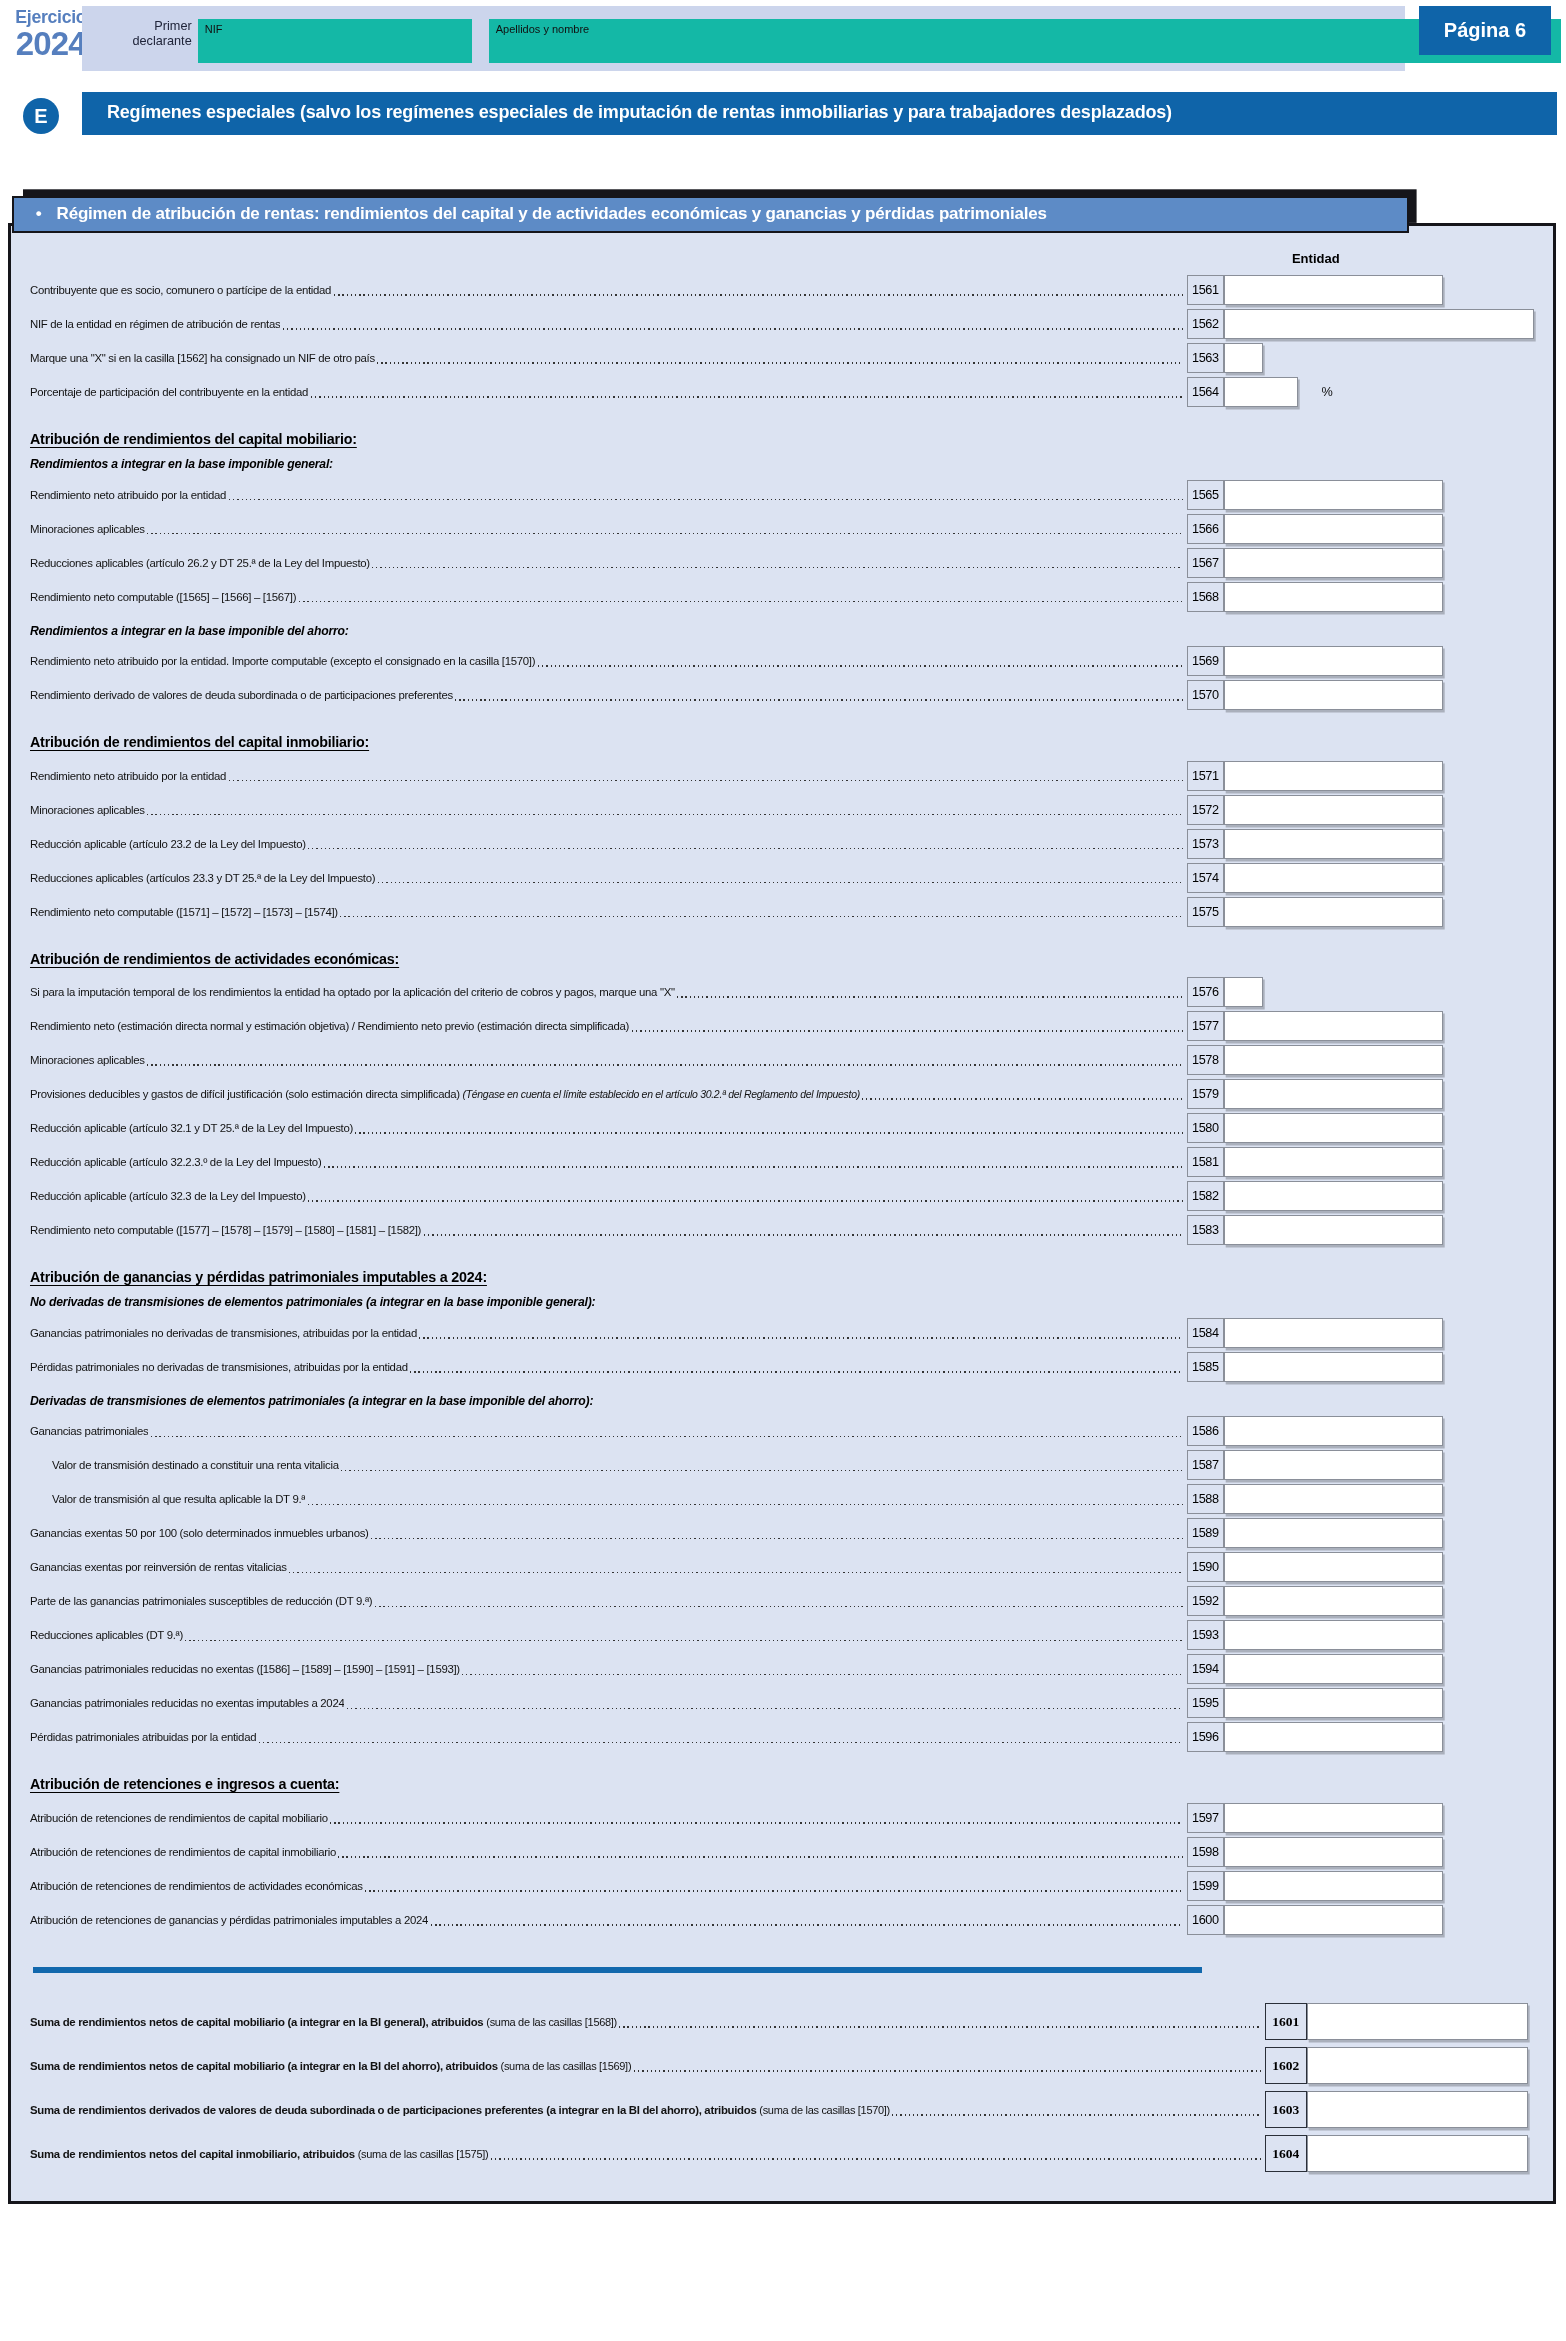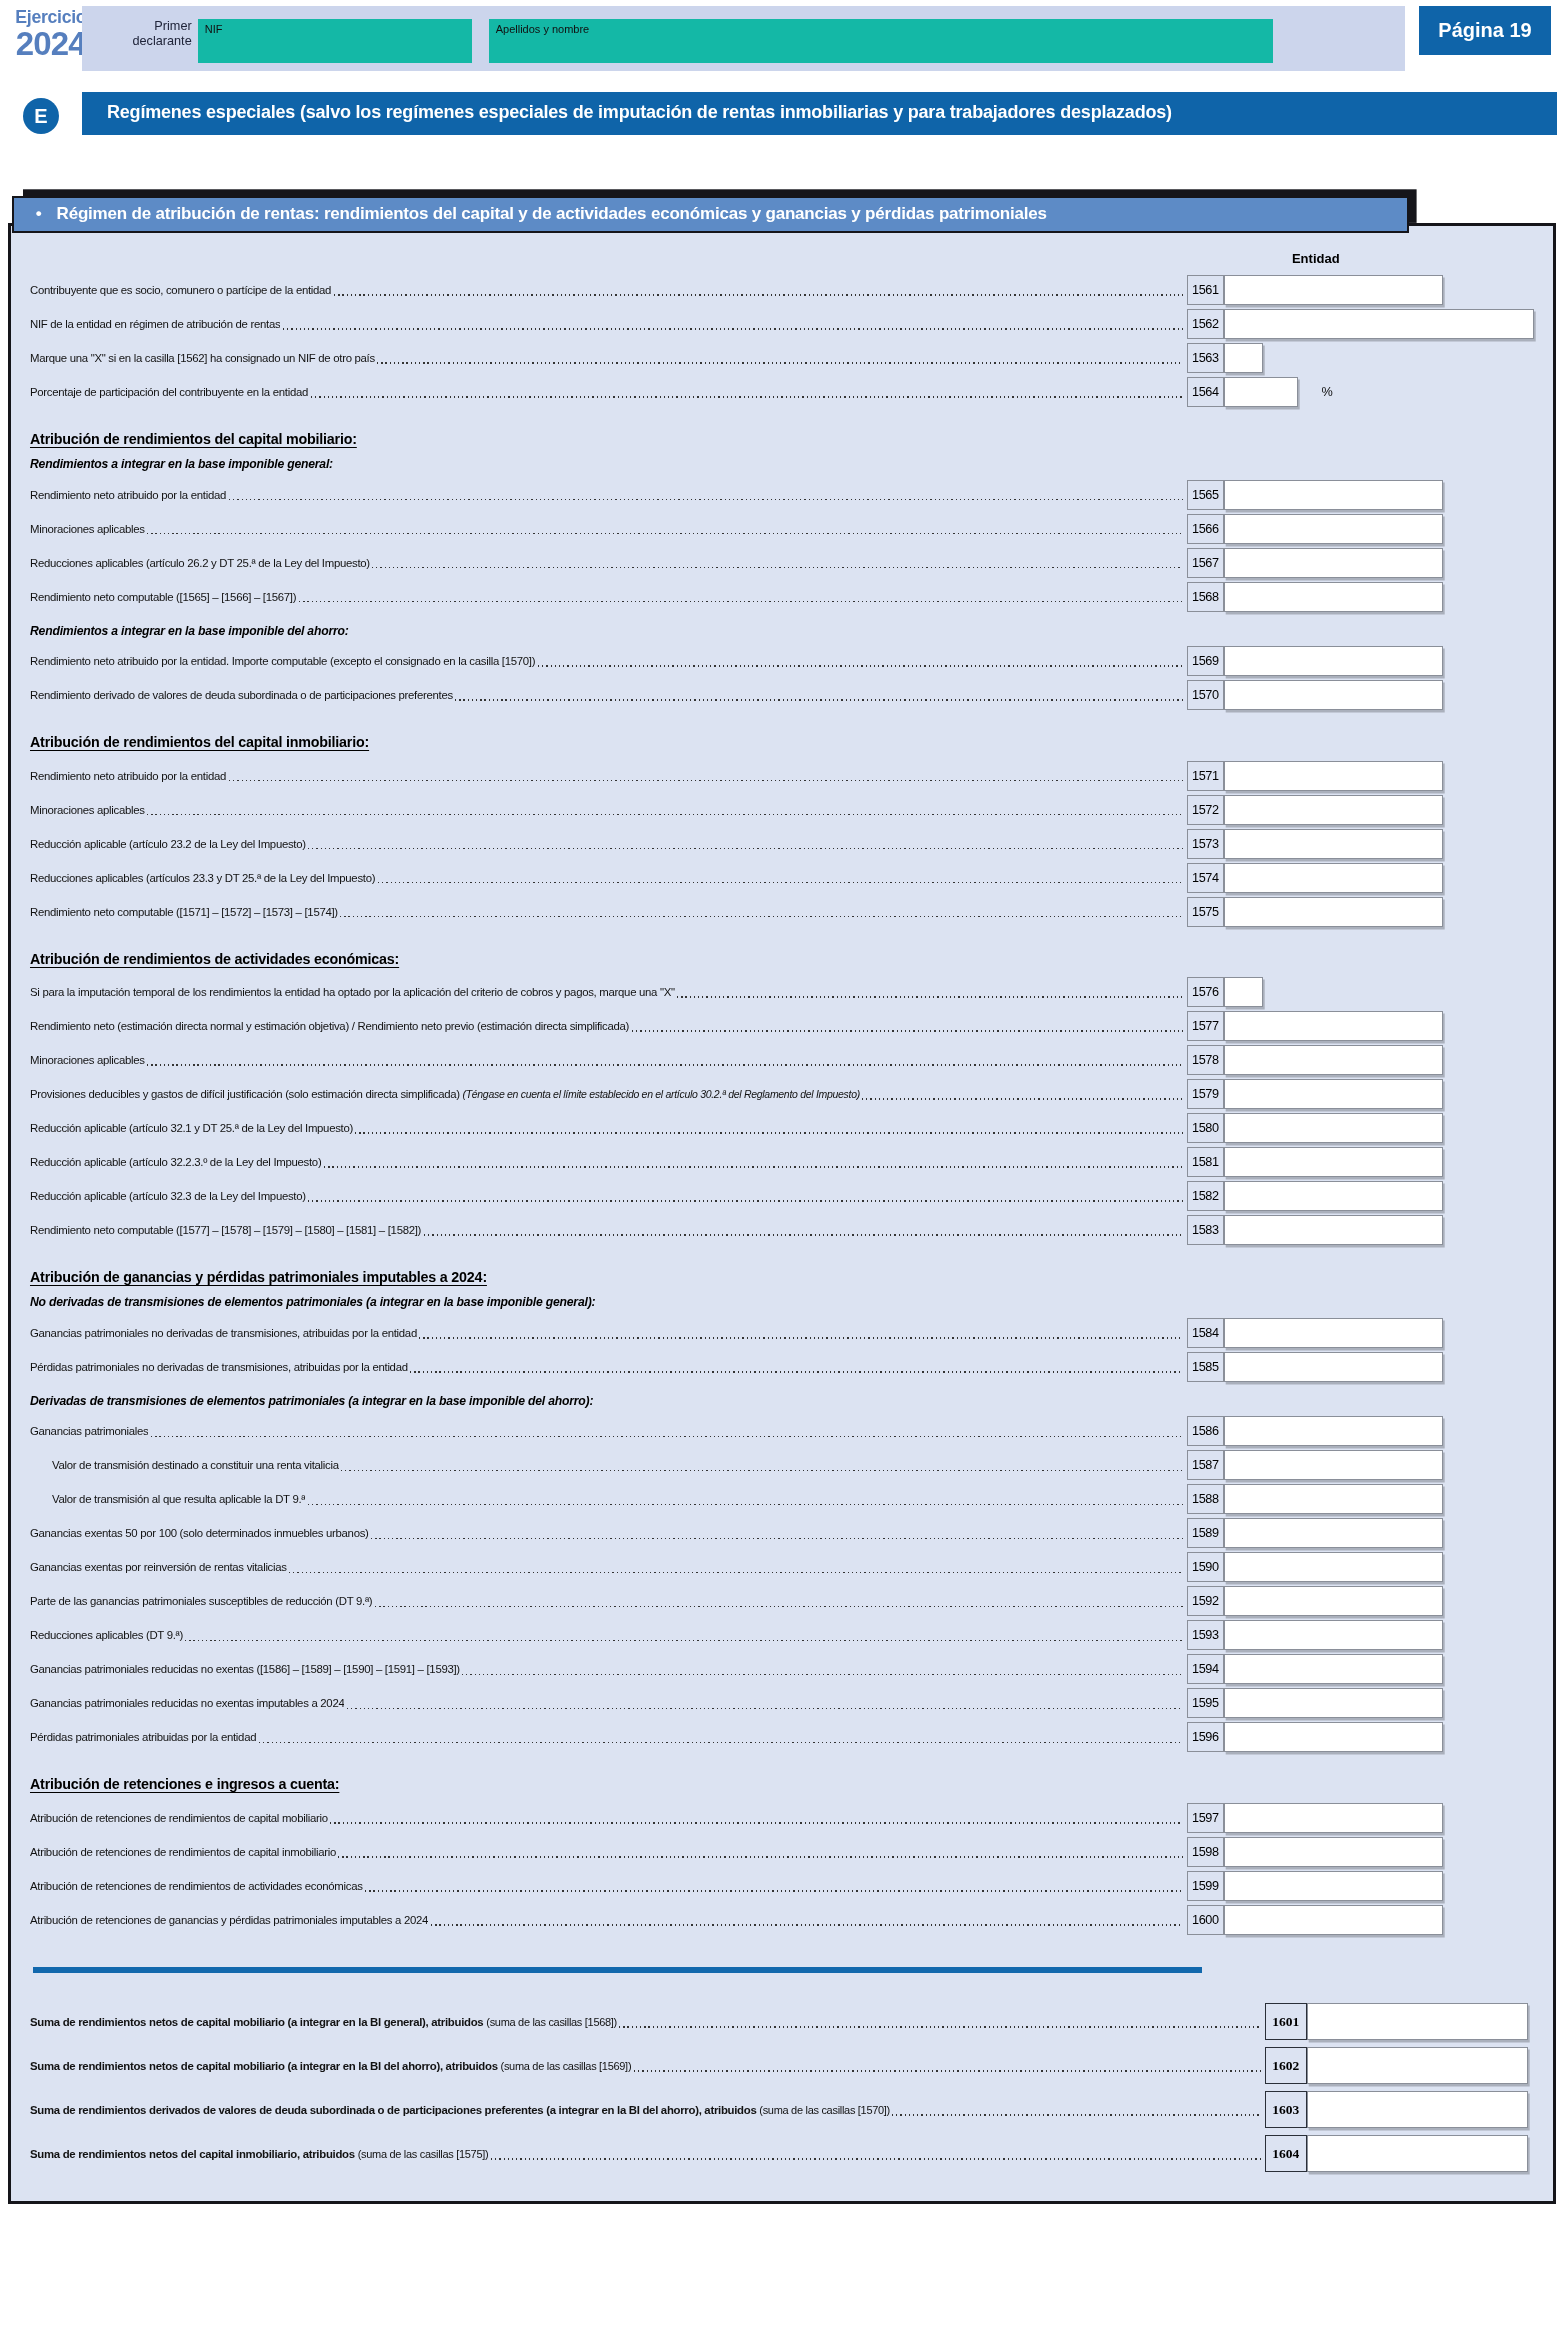--- a/index.html
+++ b/index.html
@@ -10,21 +10,21 @@
   .topbar{position:relative;height:78px;}
   .ejercicio{position:absolute;left:11.8px;top:6.7px;width:78px;text-align:center;color:#567fbe;}
   .ejercicio .l1{font-size:17.7px;font-weight:bold;letter-spacing:-0.3px;}
   .ejercicio .l2{font-size:33px;font-weight:bold;line-height:0.95;letter-spacing:-0.8px;}
   .band{position:absolute;left:82px;top:5.9px;width:1323px;height:65px;background:#ccd5ec;}
   .declarante{position:absolute;left:6.7px;top:13.5px;width:103px;text-align:right;font-size:12.7px;
               color:#20253a;line-height:1.15;}
   .hbox{position:absolute;background:#14b8a6;box-sizing:border-box;}
   .hbox .hlabel{font-size:11px;color:#111;padding:4.2px 0 0 6.7px;}
   .hbox-nif{left:116px;top:12.7px;width:274px;height:44px;}
-  .hbox-ape{left:407px;top:12.7px;width:784px;height:44px;}
+  .hbox-ape{left:407px;top:12.7px;width:1072px;height:44px;}
   .pagina{position:absolute;right:16px;top:5.9px;width:132px;height:49px;background:#0f64a9;
           color:#fff;font-weight:bold;font-size:20px;display:flex;align-items:center;justify-content:center;}
 
   
   .esection{position:relative;margin-top:13.5px;height:84px;}
   .ebadge{position:absolute;left:23px;top:6.7px;width:36px;height:36px;border-radius:50%;
           background:#0f64a9;color:#fff;font-weight:bold;font-size:20px;
           display:flex;align-items:center;justify-content:center;}
   .ebar{margin-left:82px;width:1475px;box-sizing:border-box;background:#0f64a9;color:#fff;
         font-weight:bold;font-size:18px;line-height:1.28;padding:9.3px 25px 11px 25px;letter-spacing:-0.2px;}
@@ -91,21 +91,21 @@
         <div>Primer</div>
         <div>declarante</div>
       </div>
       <div class="hbox hbox-nif">
         <div class="hlabel">NIF</div>
       </div>
       <div class="hbox hbox-ape">
         <div class="hlabel">Apellidos y nombre</div>
       </div>
     </div>
-    <div class="pagina">Página 19</div>
+    <div class="pagina">Página 6</div>
   </div>
 
   <div class="esection">
     <div class="ebadge">E</div>
     <div class="ebar">Regímenes especiales (salvo los regímenes especiales de imputación de rentas inmobiliarias y para trabajadores desplazados)</div>
   </div>
 
   <div class="subbar">
     <span class="bullet">•</span><span>Régimen de atribución de rentas: rendimientos del capital y de actividades económicas y ganancias y pérdidas patrimoniales</span>
   </div>

